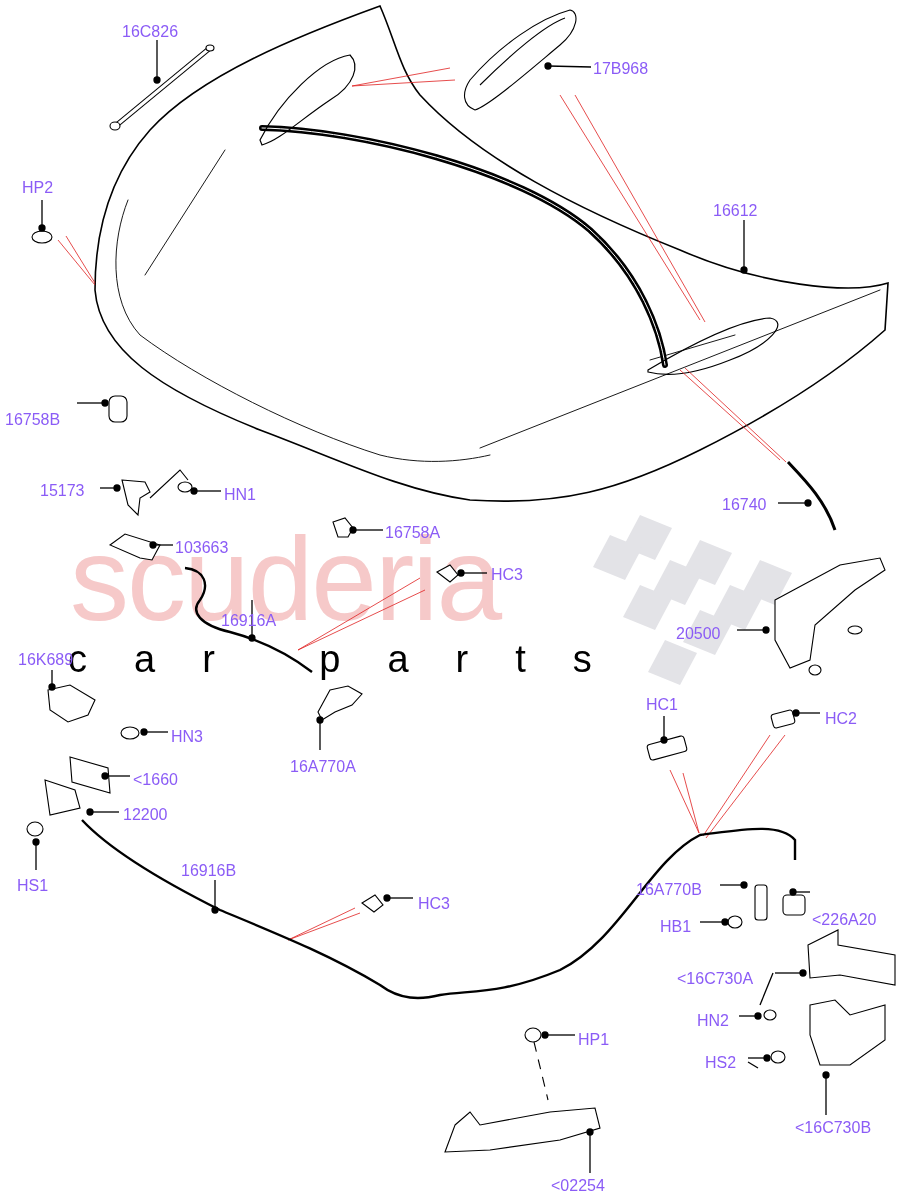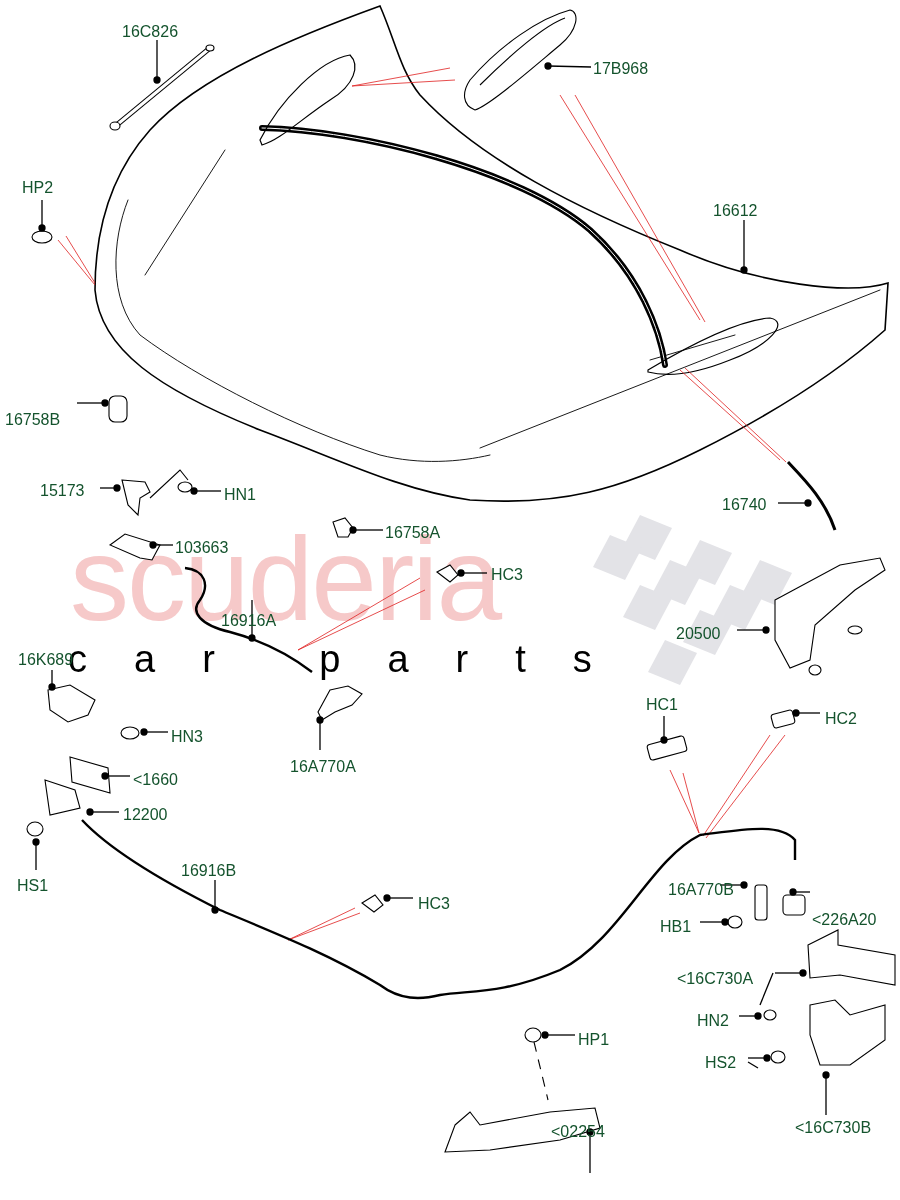--- a/index.html
+++ b/index.html
@@ -1,20 +1,20 @@
 <!DOCTYPE html>
 <html><head>
 <meta charset="utf-8">
 <style>
   html, body { margin: 0; padding: 0; background: #ffffff; }
   body { width: 900px; height: 1200px; position: relative; overflow: hidden; font-family: "Liberation Sans", sans-serif; }
   #canvas { position: absolute; left: 0; top: 0; width: 900px; height: 1200px; }
   .wm-big { position: absolute; left: 70px; top: 520px; font-family: "Liberation Sans", sans-serif; font-weight: normal; font-size: 118px; color: #f6c9c9; letter-spacing: -2px; line-height: 1; }
   .wm-small { position: absolute; left: 68px; top: 640px; font-family: "Liberation Sans", sans-serif; font-size: 38px; color: #000000; letter-spacing: 47px; line-height: 1; }
-  .lbl { position: absolute; font-family: "Liberation Sans", sans-serif; font-size: 16px; color: #14532d; white-space: nowrap; line-height: 1; cursor: pointer; }
+  .lbl { position: absolute; font-family: "Liberation Sans", sans-serif; font-size: 16px; color: #8b5cf6; white-space: nowrap; line-height: 1; cursor: pointer; }
 </style>
 </head>
 <body>
 
 <div class="wm-big">scuderia</div>
 <div class="wm-small">car parts</div>
 
 <svg id="canvas" viewBox="0 0 900 1200" xmlns="http://www.w3.org/2000/svg">
 
   <g fill="#e3e3e7">
@@ -223,22 +223,22 @@
 <div class="lbl" style="left:676px;top:626px">20500</div>
 <div class="lbl" style="left:18px;top:652px">16K689</div>
 <div class="lbl" style="left:646px;top:697px">HC1</div>
 <div class="lbl" style="left:825px;top:711px">HC2</div>
 <div class="lbl" style="left:171px;top:729px">HN3</div>
 <div class="lbl" style="left:290px;top:759px">16A770A</div>
 <div class="lbl" style="left:133px;top:772px">&lt;1660</div>
 <div class="lbl" style="left:123px;top:807px">12200</div>
 <div class="lbl" style="left:17px;top:878px">HS1</div>
 <div class="lbl" style="left:181px;top:863px">16916B</div>
-<div class="lbl" style="left:668px;top:882px">16A770B</div>
+<div class="lbl" style="left:636px;top:882px">16A770B</div>
 <div class="lbl" style="left:812px;top:912px">&lt;226A20</div>
 <div class="lbl" style="left:418px;top:896px">HC3</div>
 <div class="lbl" style="left:660px;top:919px">HB1</div>
 <div class="lbl" style="left:677px;top:971px">&lt;16C730A</div>
 <div class="lbl" style="left:697px;top:1013px">HN2</div>
 <div class="lbl" style="left:578px;top:1032px">HP1</div>
 <div class="lbl" style="left:705px;top:1055px">HS2</div>
 <div class="lbl" style="left:795px;top:1120px">&lt;16C730B</div>
-<div class="lbl" style="left:551px;top:1124px">&lt;02254</div>
+<div class="lbl" style="left:551px;top:1178px">&lt;02254</div>
 
 </body></html>

